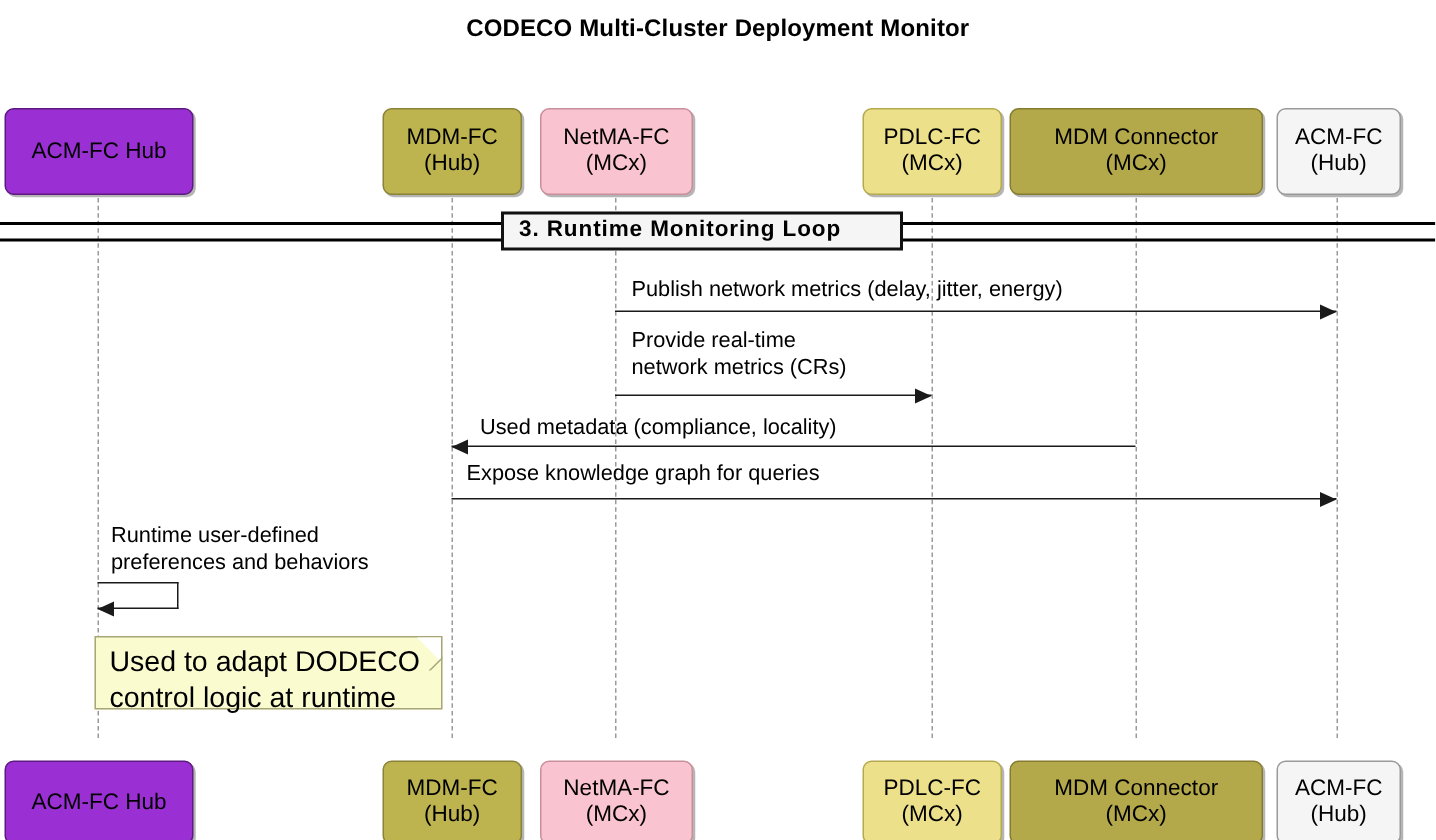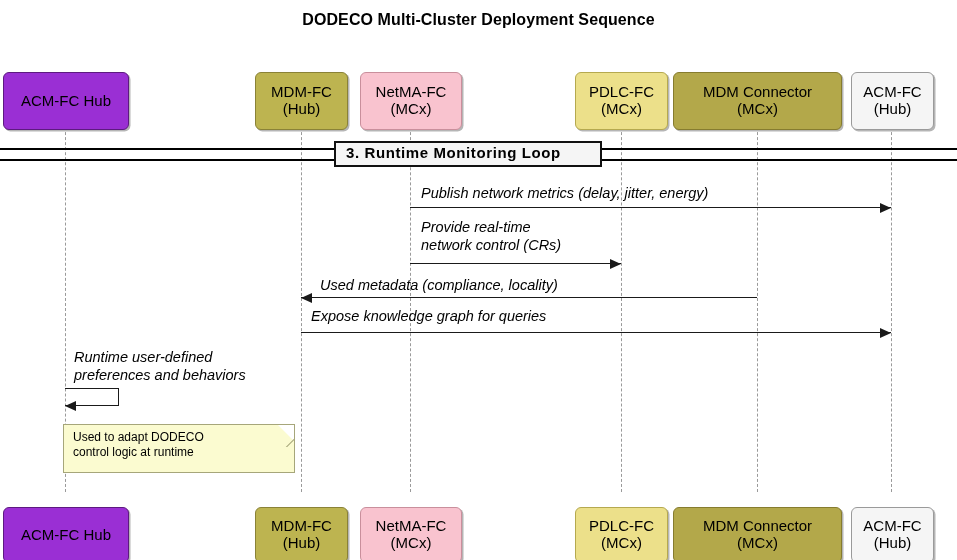--- a/index.html
+++ b/index.html
@@ -96,37 +96,36 @@
     border-top: 5px solid transparent;
     border-bottom: 5px solid transparent;
     border-right: 11px solid #1a1a1a;
   }
   .msg-label {
     position: absolute;
     font-size: 14.5px;
     color: #000000;
     white-space: pre;
     line-height: 1.22;
-    font-style: italic;
   }
   
   .self-loop {
     position: absolute;
     box-sizing: border-box;
     border: 1.4px solid #1a1a1a;
     border-left: none;
     background: transparent;
   }
   
   .note {
     position: absolute;
     box-sizing: border-box;
     background: #fbfbd0;
     border: 1px solid #a6a67a;
-    font-size: 12px;
+    font-size: 19px;
     color: #000000;
     line-height: 1.28;
     padding: 5px 8px 5px 9px;
     white-space: pre-line;
   }
   .note-fold {
     position: absolute;
     right: 0;
     top: 0;
     width: 0;
@@ -153,21 +152,21 @@
     border-bottom: 1px solid #a6a67a;
     transform: rotate(-45deg);
     transform-origin: center;
   }
 </style>
 </head>
 <body>
 
 <div id="canvas">
 
-  <div class="diagram-title">DODECO Multi-Cluster Deployment Sequence</div>
+  <div class="diagram-title">CODECO Multi-Cluster Deployment Monitor</div>
 
   <div id="lifelines">
       <div class="lifeline" style="left: 65px;"></div>
       <div class="lifeline" style="left: 301px;"></div>
       <div class="lifeline" style="left: 410px;"></div>
       <div class="lifeline" style="left: 621px;"></div>
       <div class="lifeline" style="left: 757px;"></div>
       <div class="lifeline" style="left: 891px;"></div>
     </div>
 
@@ -201,21 +200,21 @@
   <div class="divider-line" id="divider-bottom" style="top: 159px;"></div>
   <div class="divider-label" id="fragment-label" style="left: 334px; top: 141px; width: 268px;">3. Runtime Monitoring Loop</div>
 
   <div id="messages">
       <div class="msg-line" style="left: 410px; width: 481px; top: 207px;"></div>
       <div class="arrow-head right" style="top: 203px; left: 880px;"></div>
       <div class="msg-label" style="left: 421px; top: 185px;">Publish network metrics (delay, jitter, energy)</div>
       <div class="msg-line" style="left: 410px; width: 211px; top: 263px;"></div>
       <div class="arrow-head right" style="top: 259px; left: 610px;"></div>
       <div class="msg-label" style="left: 421px; top: 219px;">Provide real-time
-network control (CRs)</div>
+network metrics (CRs)</div>
       <div class="msg-line" style="left: 301px; width: 456px; top: 297px;"></div>
       <div class="arrow-head left" style="top: 293px; left: 301px;"></div>
       <div class="msg-label" style="left: 320px; top: 277px;">Used metadata (compliance, locality)</div>
       <div class="msg-line" style="left: 301px; width: 590px; top: 332px;"></div>
       <div class="arrow-head right" style="top: 328px; left: 880px;"></div>
       <div class="msg-label" style="left: 311px; top: 308px;">Expose knowledge graph for queries</div>
     </div>
 
   <div id="self-message">
       <div class="msg-label" style="left: 74px; top: 349px;">Runtime user-defined

